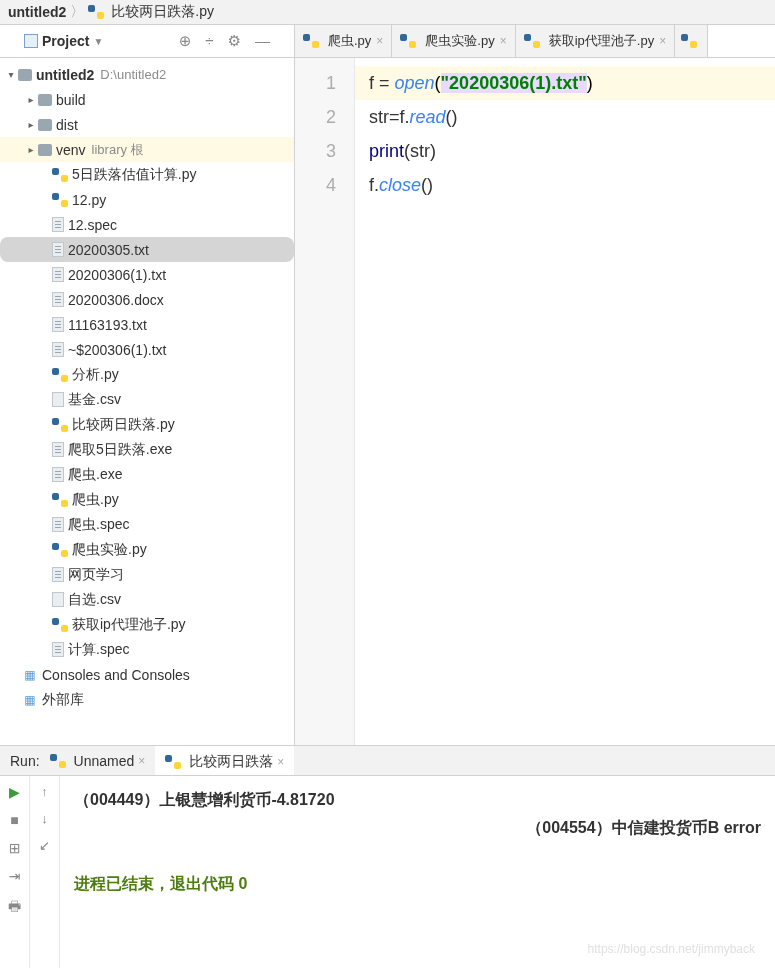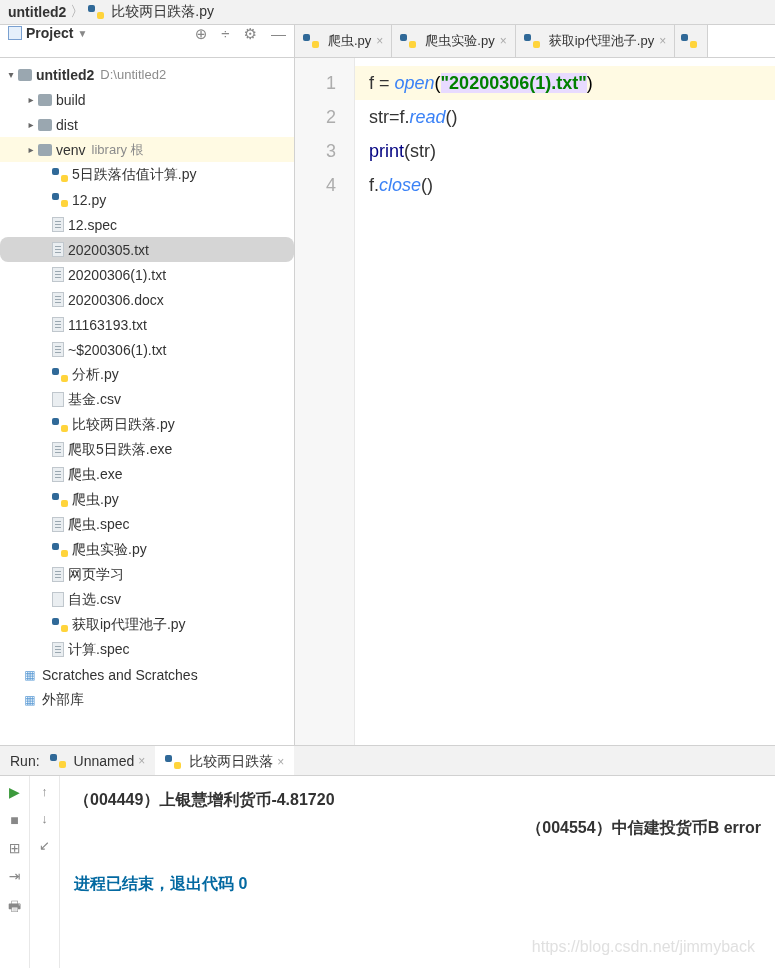--- a/index.html
+++ b/index.html
@@ -3,21 +3,21 @@
 <meta charset="utf-8">
 <style>
 * { margin:0; padding:0; box-sizing:border-box; font-family:"Segoe UI",Arial,sans-serif; }
 body { width:775px; height:968px; background:#fff; color:#333; font-size:13px; overflow:hidden; }
 .top-bar { height:25px; background:#f2f2f2; border-bottom:1px solid #d1d1d1; display:flex; align-items:center; padding:0 8px; font-size:14px; }
 .breadcrumb { display:flex; align-items:center; gap:4px; }
 .breadcrumb-sep { color:#999; }
 .bc-item { display:flex; align-items:center; gap:3px; }
 .main { display:flex; height:720px; }
 .sidebar { width:295px; background:#fff; border-right:1px solid #d1d1d1; display:flex; flex-direction:column; }
-.side-head { height:33px; border-bottom:1px solid #d1d1d1; display:flex; align-items:flex-start; padding:0 8px; gap:6px; font-size:14px; }
+.side-head { height:33px; border-bottom:1px solid #d1d1d1; display:flex; align-items:center; padding:0 24px; gap:6px; font-size:14px; }
 .side-title { display:flex; align-items:center; gap:4px; font-weight:bold; }
 .side-icons { margin-left:auto; display:flex; gap:14px; color:#888; font-size:15px; }
 .side-icons span { cursor:pointer; }
 .tree { flex:1; overflow:auto; font-size:14px; padding-top:4px; }
 .tree-row { height:25px; display:flex; align-items:center; padding-left:4px; white-space:nowrap; }
 .tree-row.sel { background:#d5d5d5;border-radius:8px; }
 .tree-row.hl { background:#fffae3; }
 .indent { display:inline-block; }
 .arrow { width:14px; text-align:center; color:#666; font-size:10px; display:inline-block; }
 .ico { width:16px; height:16px; display:inline-flex; align-items:center; justify-content:center; margin-right:4px; font-size:12px; }
@@ -43,22 +43,22 @@
 .str-bg { background:#e8dbff; }
 .par { color:#000; }
 .run-bar { height:30px; border-top:1px solid #d1d1d1; background:#f2f2f2; display:flex; align-items:center; padding-left:10px; font-size:14px; }
 .run-tab { display:flex; align-items:center; gap:4px; padding:0 10px; height:100%; }
 .run-tab.active { background:#fff; border-top:2px solid transparent; }
 .console-wrap { display:flex; height:198px; border-top:1px solid #d1d1d1; }
 .con-tools { width:30px; display:flex; flex-direction:column; align-items:center; padding-top:8px; gap:12px; border-right:1px solid #e8e8e8; color:#888; font-size:14px; }
 .con-tools .play { color:#3c9a3c; }
 .con-arrows { width:30px; display:flex; flex-direction:column; align-items:center; padding-top:8px; gap:12px; border-right:1px solid #e8e8e8; color:#888; }
 .console { flex:1; padding:10px 14px; font-family:Consolas,monospace; font-size:16px; line-height:28px; }
-.con-exit { color:#0369a1; margin-top:28px; font-weight:bold; }
-.watermark { position:absolute; bottom:12px; right:20px; color:#e0e0e0; font-size:16px; }
+.con-exit { color:#4d7c0f; margin-top:28px; font-weight:bold; }
+.watermark { position:absolute; bottom:12px; right:20px; color:#e0e0e0; font-size:12px; }
 .bold { font-weight:bold;text-align:right; }
 </style>
 </head>
 <body>
 
 <div class="top-bar">
   <div class="breadcrumb">
     <span class="bc-item bold">untitled2</span>
     <span class="breadcrumb-sep">〉</span>
     <span class="bc-item">
@@ -211,21 +211,21 @@
           <div class="tree-row">
             <span class="indent" style="width:48px"></span>
             <span class="ico ico-file"></span>
             <span>计算.spec</span>
           </div>
         </div>
       <div id="bottom">
           <div class="tree-row">
             <span class="indent" style="width:18px"></span>
             <span class="ico" style="color:#5b9bd5">▦</span>
-            <span>Scratches and Scratches</span>
+            <span>Consoles and Consoles</span>
           </div>
           <div class="tree-row">
             <span class="indent" style="width:18px"></span>
             <span class="ico" style="color:#5b9bd5">▦</span>
             <span>外部库</span>
           </div>
         </div>
     </div>
   </div>
 

